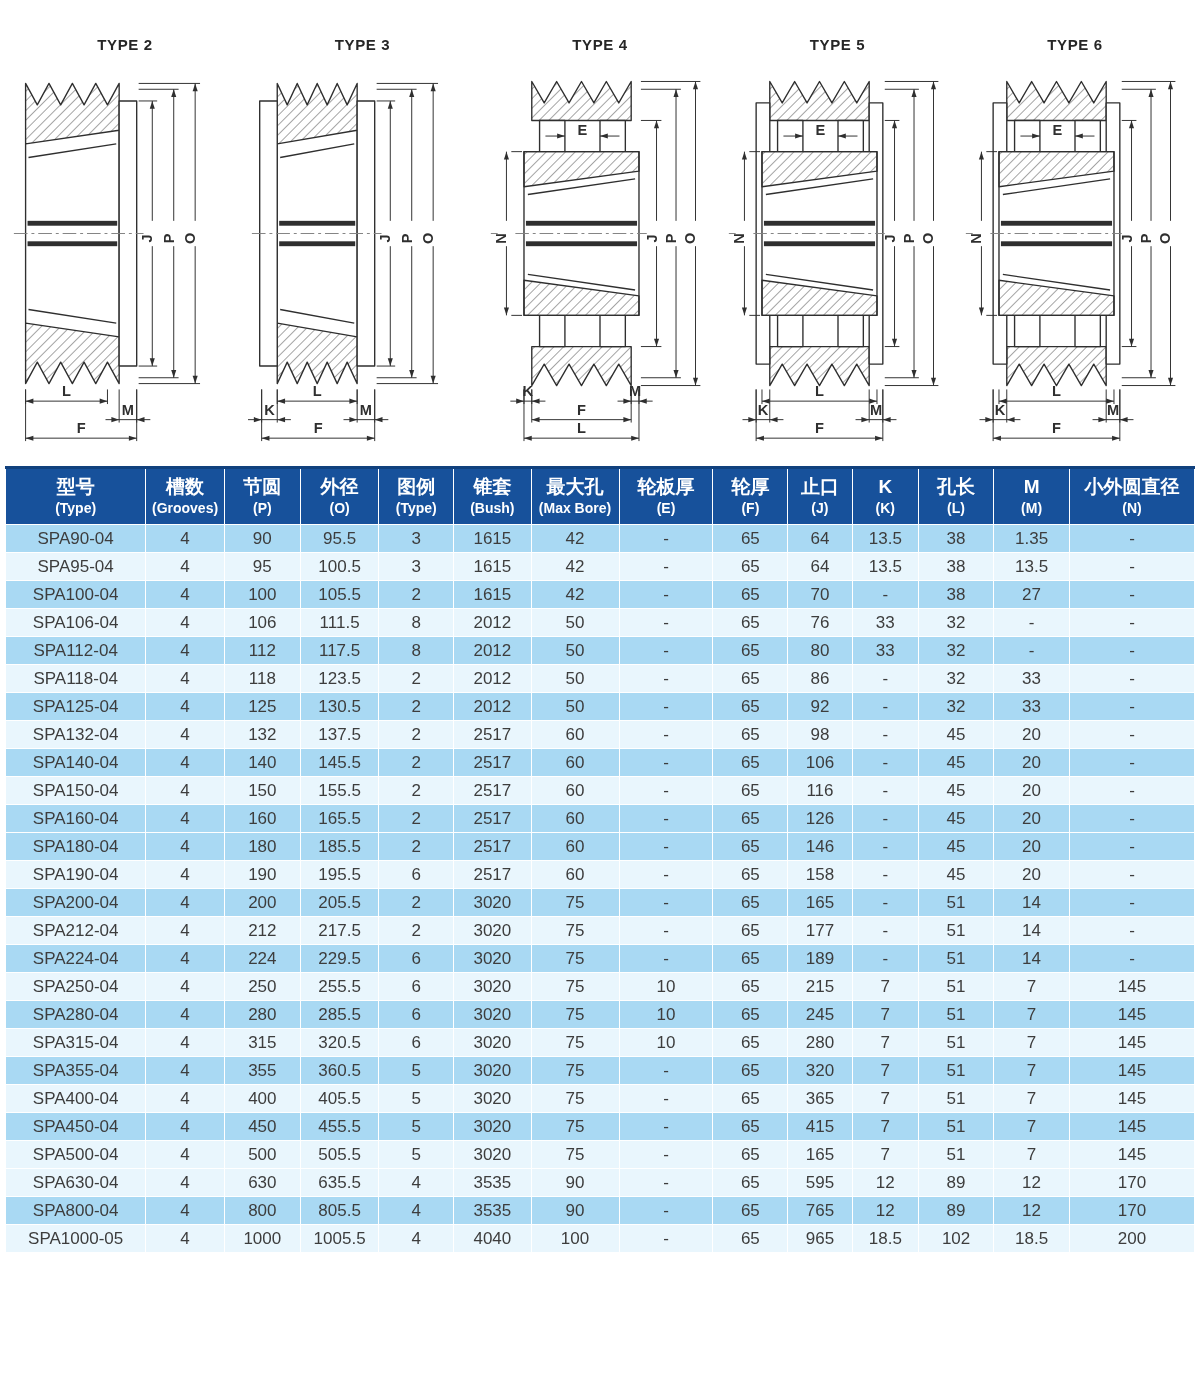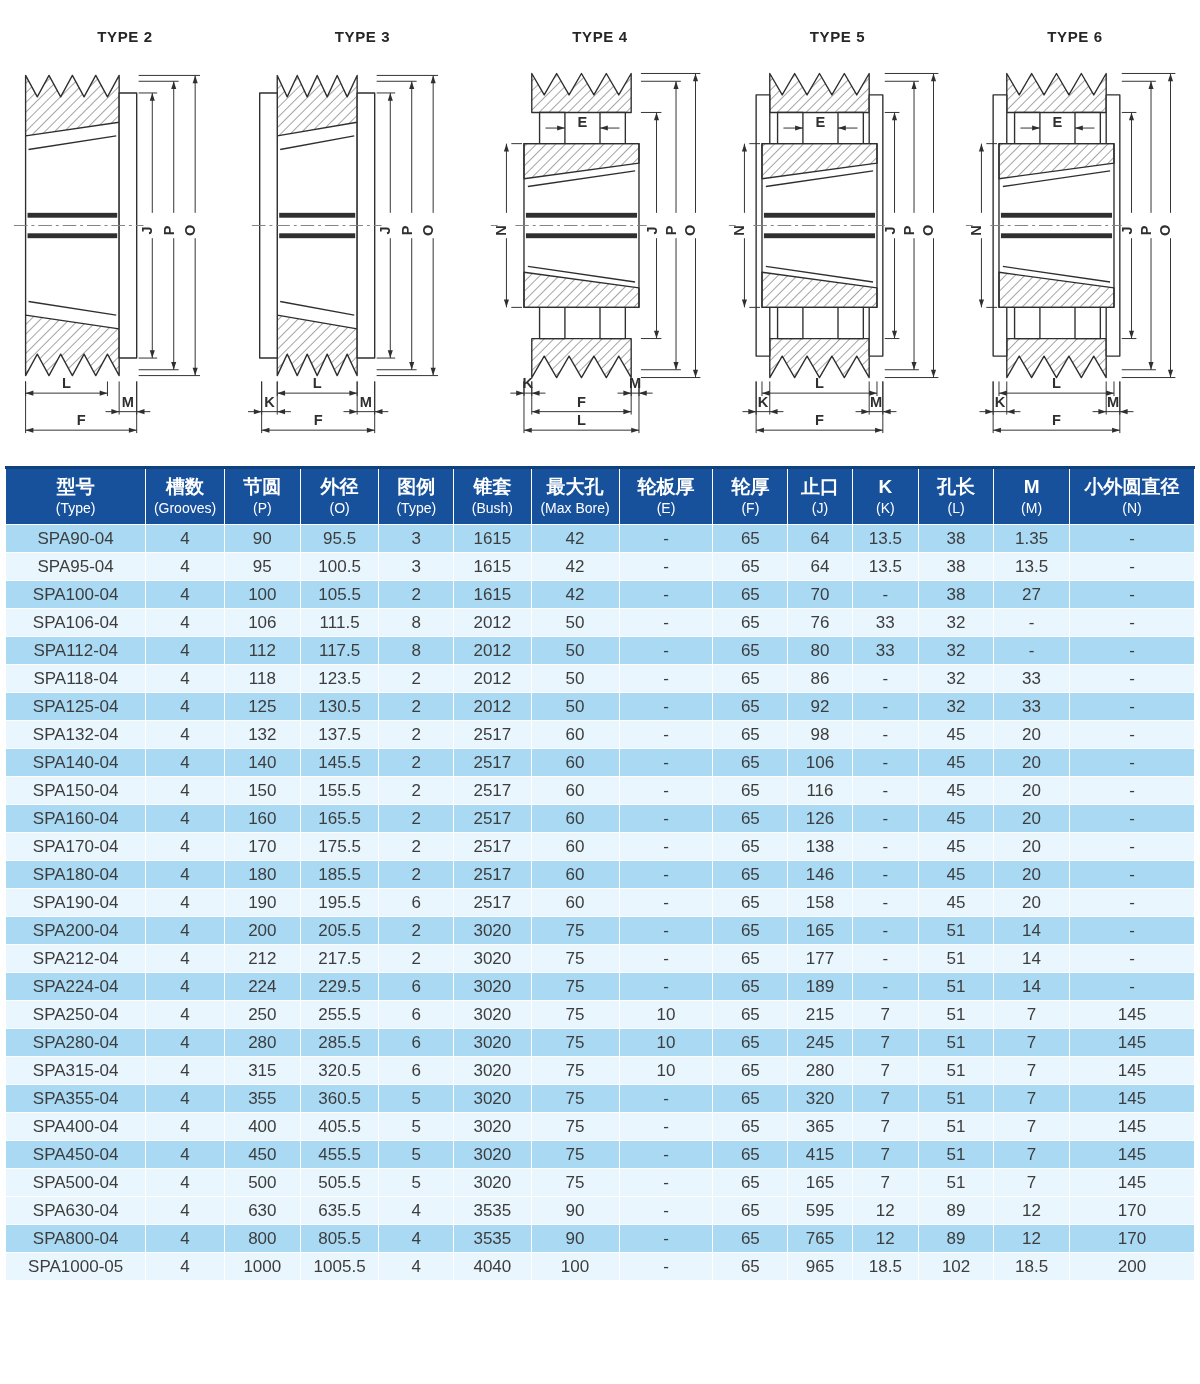--- a/index.html
+++ b/index.html
@@ -2,41 +2,41 @@
 <html><head>
 <meta charset="utf-8">
 <style>
   html,body{margin:0;padding:0;}
   body{
     width:1200px;height:1384px;background:#ffffff;
     font-family:"Liberation Sans",sans-serif;overflow:hidden;
   }
   .drawings{
     display:flex;justify-content:space-between;
-    padding:4px 10px 0;height:450px;box-sizing:border-box;
+    padding:12px 10px 0;height:450px;box-sizing:border-box;
   }
   .drawing{width:230px;}
   .drawing-title{
     text-align:center;font-weight:bold;font-size:15px;color:#262626;
     letter-spacing:.6px;margin:24px 0 2px;
   }
   svg.pulley{display:block;width:230px;height:396px;}
   svg text{font-family:"Liberation Sans",sans-serif;font-weight:bold;font-size:15px;fill:#2f2f2f;}
 
   table.spec{
     width:1190px;margin:16px 5px 0;
     border-collapse:collapse;table-layout:fixed;
   }
   table.spec th{
     background:#17519b;color:#ffffff;vertical-align:middle;
     border:1.5px solid #fff;border-top:3px solid #11417d;
     padding:7px 1px 8px;
   }
   .th-cn{font-size:19px;line-height:22px;font-weight:bold;}
-  .th-en{font-size:14px;line-height:16px;font-weight:normal;margin-top:2px;}
+  .th-en{font-size:14px;line-height:16px;font-weight:bold;margin-top:2px;}
   table.spec td{
     height:27px;text-align:center;font-size:17px;color:#3d3d3d;
     border:1.5px solid #fff;padding:0;white-space:nowrap;overflow:hidden;
   }
   tr.dark td{background:#a9d9f3;}
   tr.light td{background:#e9f6fd;}
 </style>
 </head>
 <body>
 
@@ -705,36 +705,20 @@
         <td>2517</td>
         <td>60</td>
         <td>-</td>
         <td>65</td>
         <td>126</td>
         <td>-</td>
         <td>45</td>
         <td>20</td>
         <td>-</td>
       </tr>
-      <tr class="light">
-        <td>SPA170-04</td>
-        <td>4</td>
-        <td>170</td>
-        <td>175.5</td>
-        <td>2</td>
-        <td>2517</td>
-        <td>60</td>
-        <td>-</td>
-        <td>65</td>
-        <td>138</td>
-        <td>-</td>
-        <td>45</td>
-        <td>20</td>
-        <td>-</td>
-      </tr>
       <tr class="dark">
         <td>SPA180-04</td>
         <td>4</td>
         <td>180</td>
         <td>185.5</td>
         <td>2</td>
         <td>2517</td>
         <td>60</td>
         <td>-</td>
         <td>65</td>

